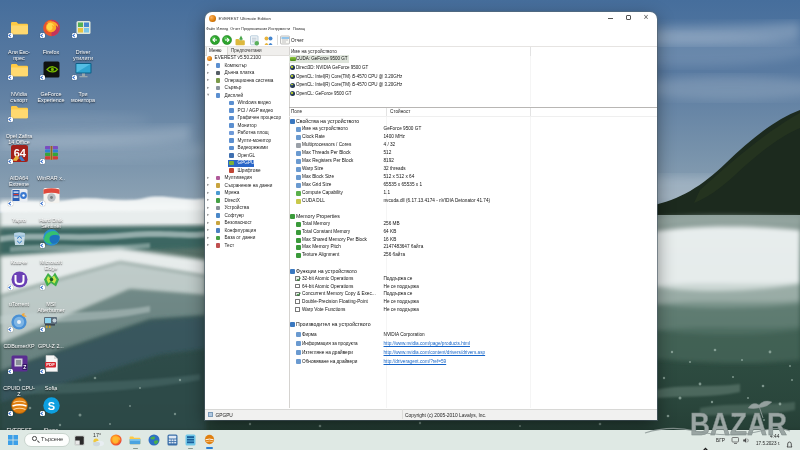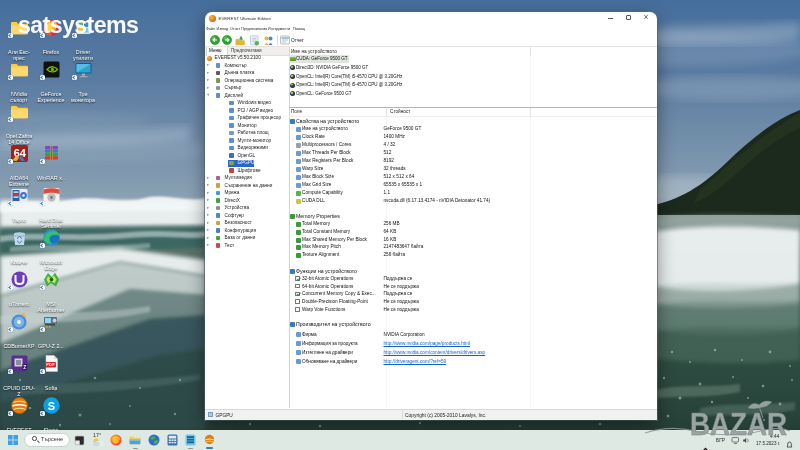--- a/index.html
+++ b/index.html
@@ -313,21 +313,20 @@
         </svg><div class="sc"></div></div>
       <div class="lb">EVEREST<br>Ultima...</div>
     </div>
 <div class="dico" style="left:34px;top:384px;">
       <div class="ic"><svg width="19" height="19" viewBox="0 0 19 19">
           <circle cx="9.5" cy="9.5" r="8.2" fill="#0d9fe0"></circle>
           <text x="9.5" y="13.5" font-size="11" font-weight="bold" fill="#fff" text-anchor="middle" font-family="Liberation Sans">S</text>
         </svg><div class="sc"></div></div>
       <div class="lb">Skype</div>
     </div>
-<div id="sats">satsystems</div>
 <div id="win">
 <div class="r" style="left:4px;top:2.5px;width:7px;height:7px;border-radius:50%;background:radial-gradient(circle at 35% 35%, #ffb25e, #d97a06 60%, #8f4a00);"></div>
 <div class="r" style="left:13.5px;top:3.5px;font-size:4.4px;color:#333;">EVEREST Ultimate Edition</div>
 <div class="r" style="left:403px;top:5.5px;width:5px;height:1px;background:#555;"></div>
 <div class="r" style="left:421px;top:3px;width:5px;height:5px;border:1px solid #555;border-radius:1px;"></div>
 <div class="r" style="left:438.5px;top:0px;font-size:8.5px;color:#555;">×</div>
 <div class="r" style="left:1.1px;top:14.5px;font-size:3.6px;color:#222;">Файл</div>
 <div class="r" style="left:11.6px;top:14.5px;font-size:3.6px;color:#222;">Изглед</div>
 <div class="r" style="left:25.3px;top:14.5px;font-size:3.6px;color:#222;">Отчет</div>
 <div class="r" style="left:36.3px;top:14.5px;font-size:3.6px;color:#222;">Предпочитания</div>

